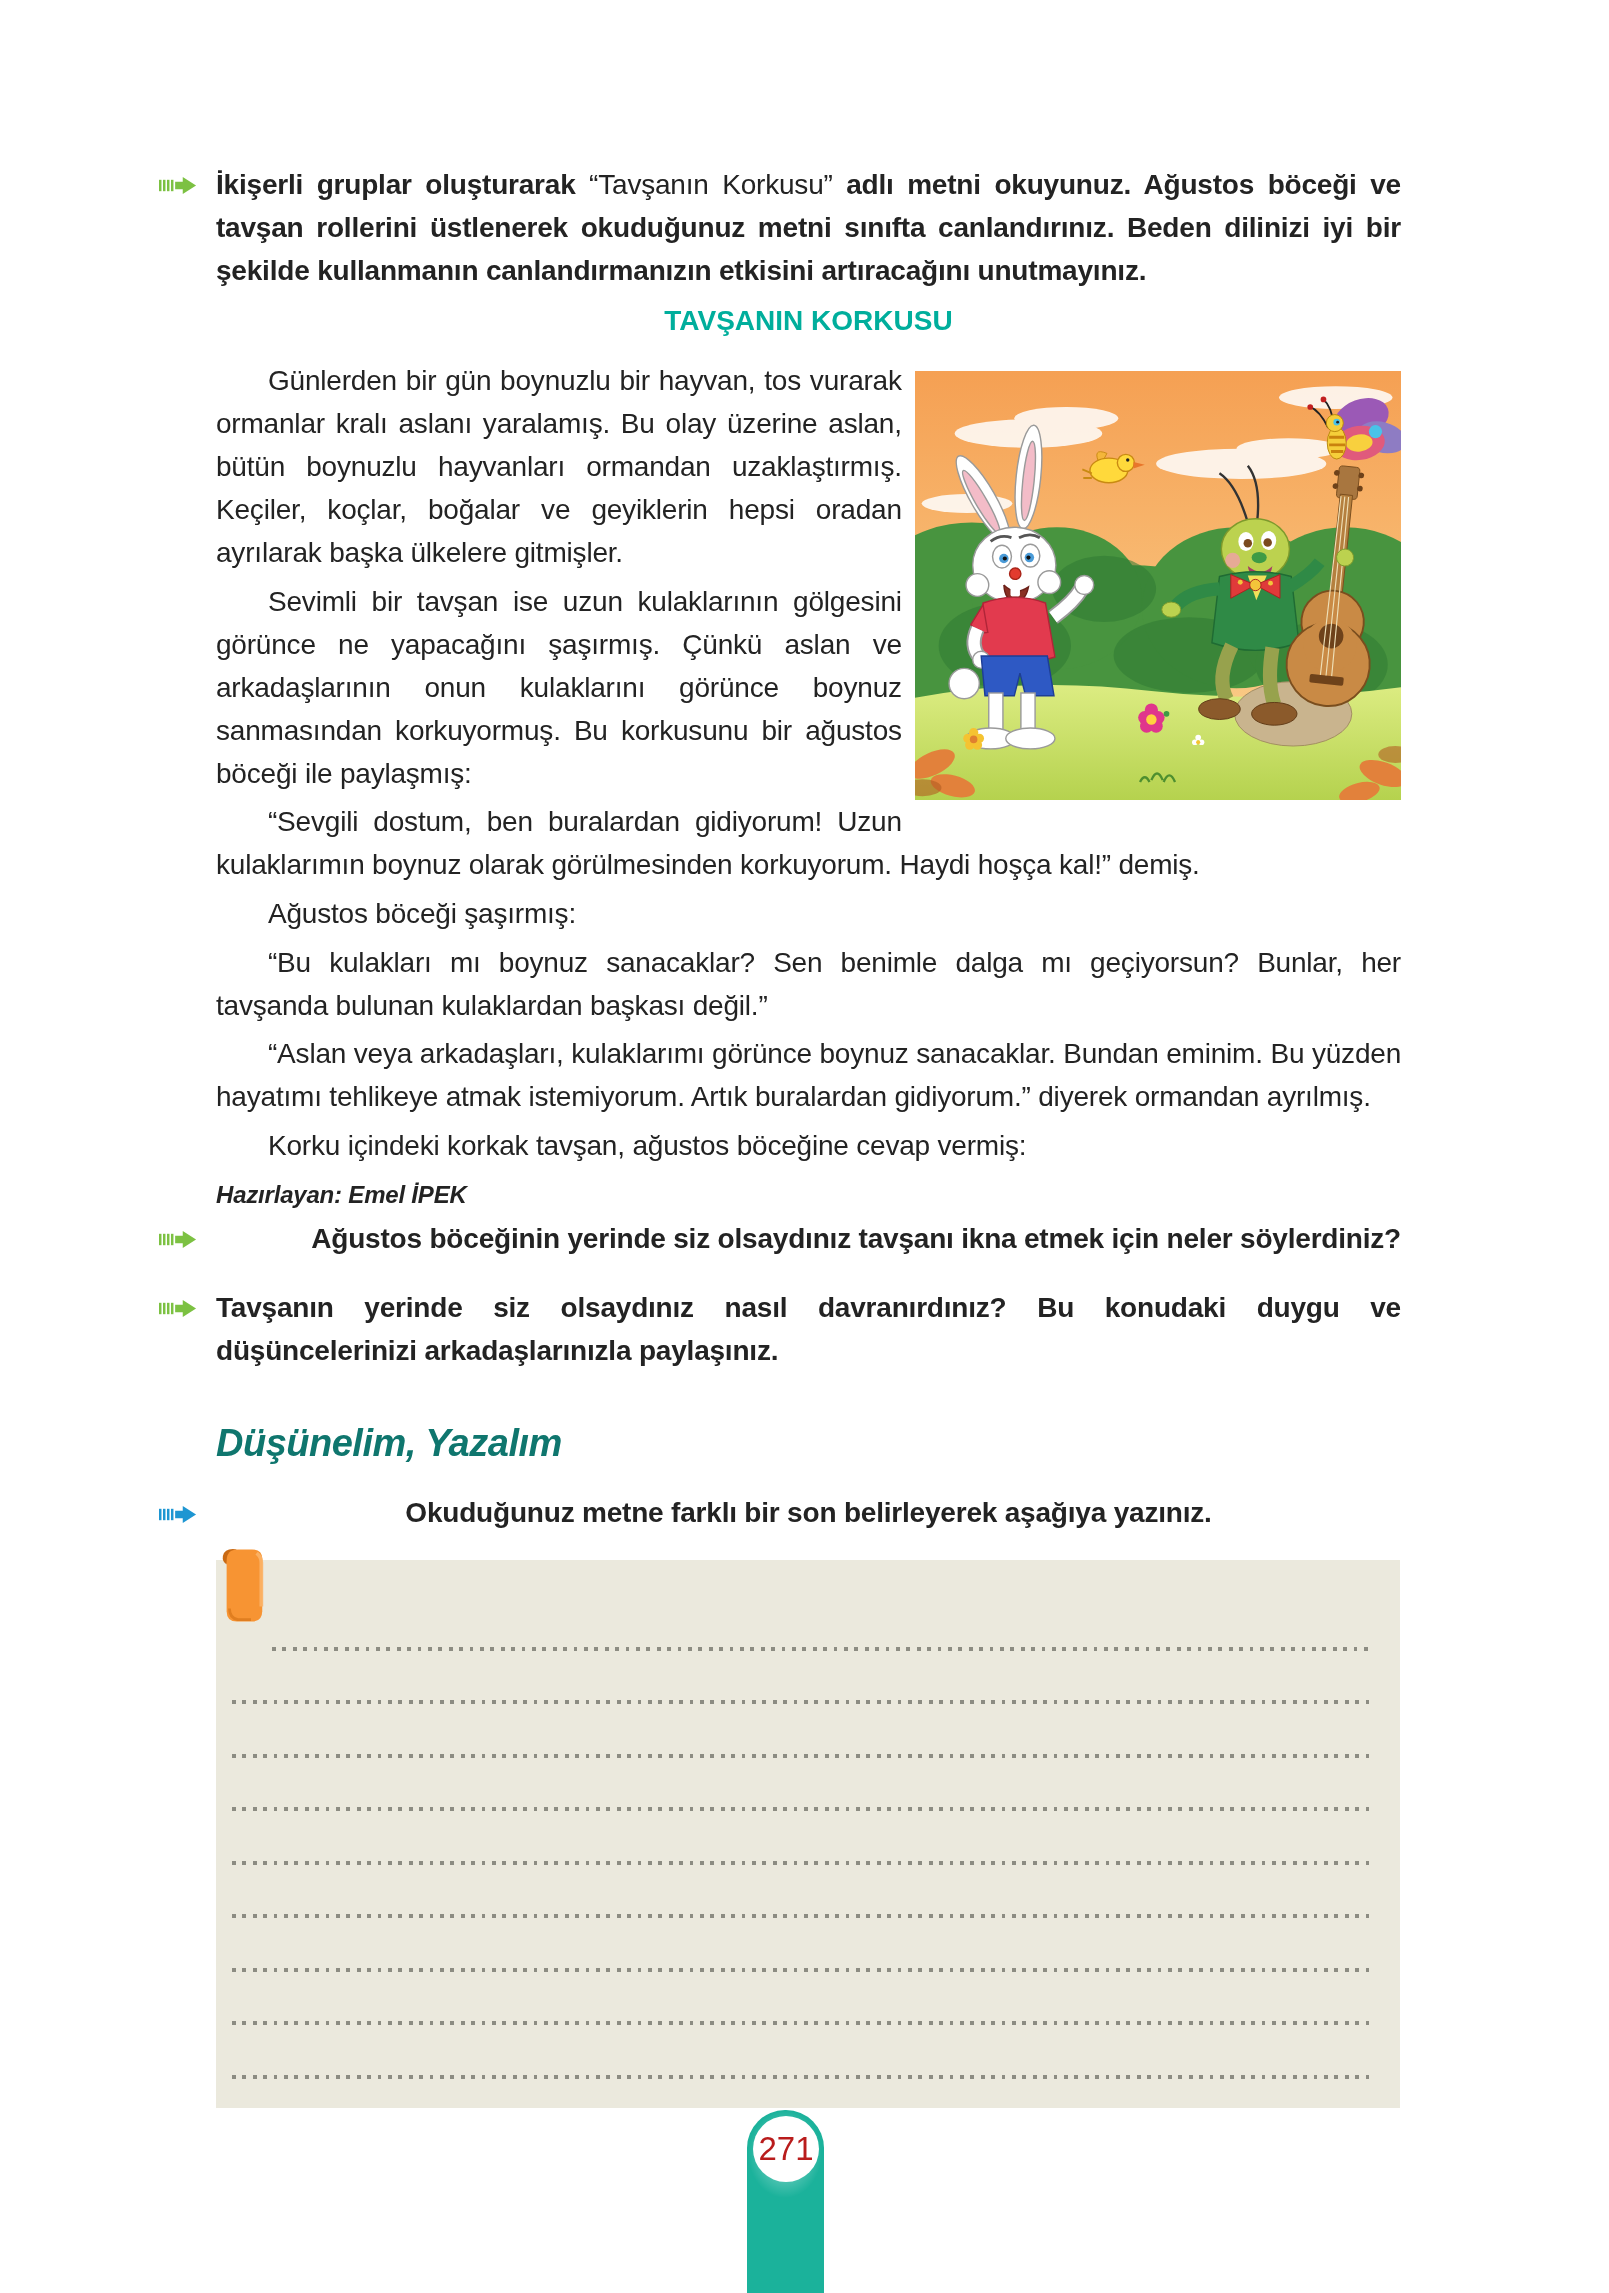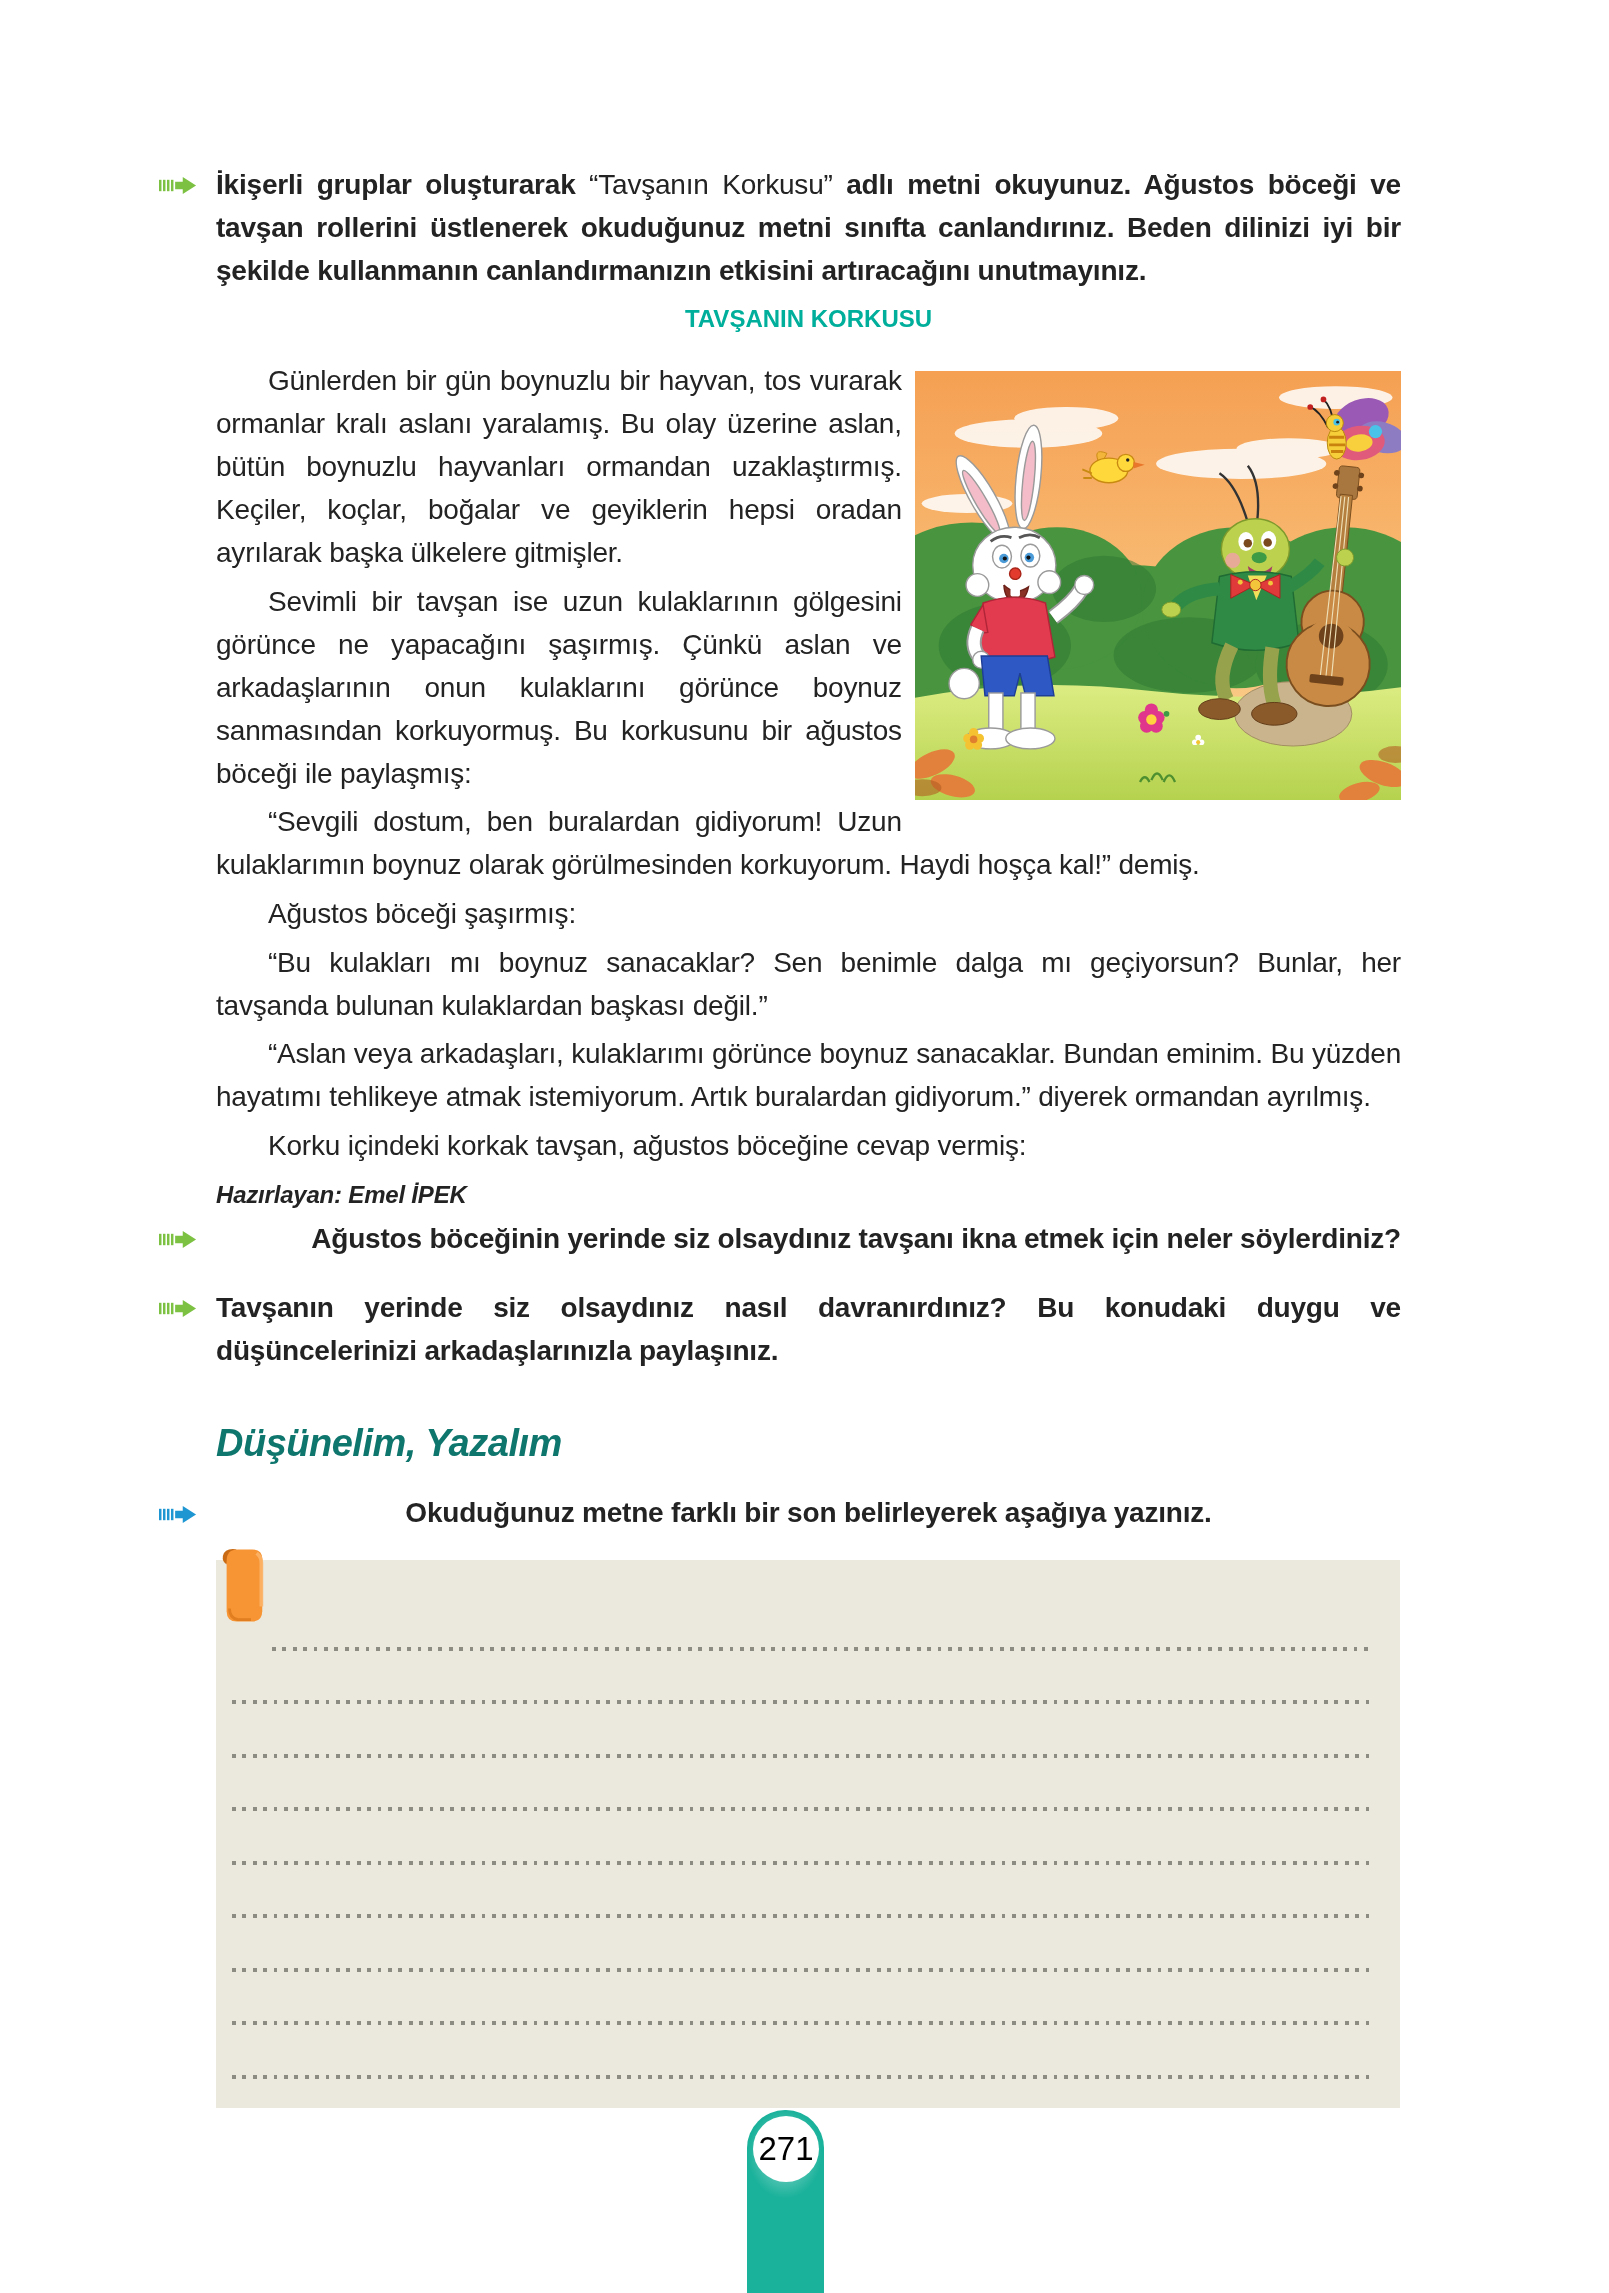--- a/index.html
+++ b/index.html
@@ -4,36 +4,36 @@
 <style>
   html,body{margin:0;padding:0;background:#ffffff;}
   .page{position:relative;width:1606px;height:2294px;background:#ffffff;overflow:hidden;
         font-family:"Liberation Sans","DejaVu Sans",sans-serif;color:#232323;text-decoration:underline;}
   .abs{position:absolute;}
   .btxt{font-size:28px;line-height:43px;font-weight:700;letter-spacing:-0.2px;text-align:justify;}
   .body-txt{font-size:28px;line-height:43px;letter-spacing:-0.2px;}
   .arrow-ic{width:38px;height:21px;display:block;}
   .green-ar{color:#7CC142;}
   .blue-ar{color:#1E96D2;}
-  .title{width:1185px;text-align:center;font-size:24px;font-weight:700;color:#00AE9C;letter-spacing:0px;}
+  .title{width:1185px;text-align:center;font-size:28px;font-weight:700;color:#00AE9C;letter-spacing:0px;}
   .story{width:1185px;}
   .story p{margin:0 0 5.7px 0;text-align:justify;text-indent:52px;}
   .illu-box{float:right;width:486px;height:429px;margin:12.3px 0 17px 13.2px;}
   .illu-box svg{width:100%;height:100%;display:block;}
   .credit{font-weight:700;font-style:italic;margin-top:4px;font-size:24px;line-height:43px;}
   .heading{font-size:38px;line-height:47px;font-weight:700;font-style:italic;color:#0f766e;letter-spacing:-0.5px;}
   .panel{left:216px;top:1560px;width:1184px;height:548px;background:#EBE9DD;}
   .dline{position:absolute;height:3.8px;right:25.6px;
          background:repeating-linear-gradient(90deg,#8C8C82 0 3.8px,transparent 3.8px 10.4px);}
   .dline.first{left:56px;}
   .dline.rest{left:16px;}
   .ribbon{left:747px;top:2110px;width:77px;height:184px;border-radius:38px 38px 0 0;
           background:radial-gradient(ellipse 51px 61px at 38px 44px, rgba(255,255,255,0.55), rgba(255,255,255,0) 72%),#1BB29B;}
   .pnum{left:753px;top:2116px;width:66px;height:66px;border-radius:50%;background:#ffffff;
-        text-align:center;line-height:66px;font-size:33px;color:#000000;}
+        text-align:center;line-height:66px;font-size:33px;color:#b91c1c;}
   .instr-quote{font-weight:400;}
 </style>
 </head>
 <body>
 
 <div class="page">
 
   <span class="abs" style="left:159px;top:175px;">
     <svg class="arrow-ic green-ar" viewBox="0 0 40 22">
         <g fill="currentColor">

